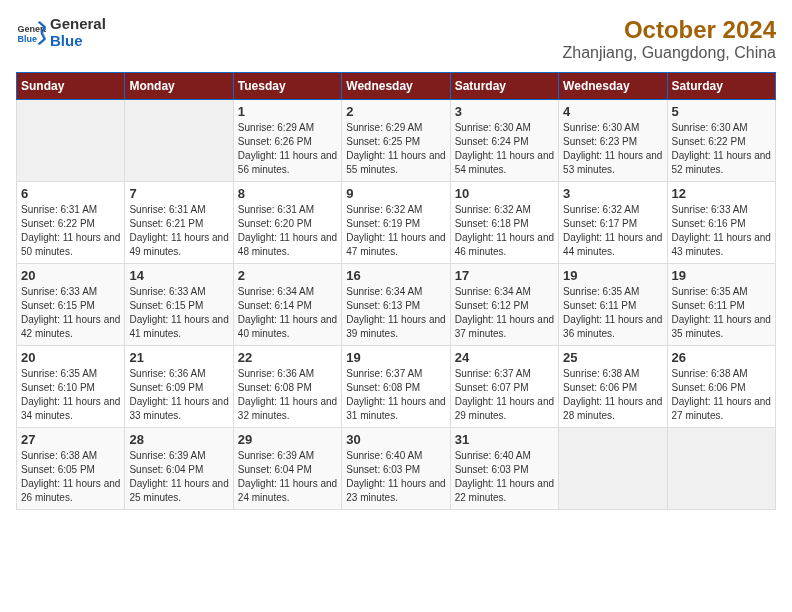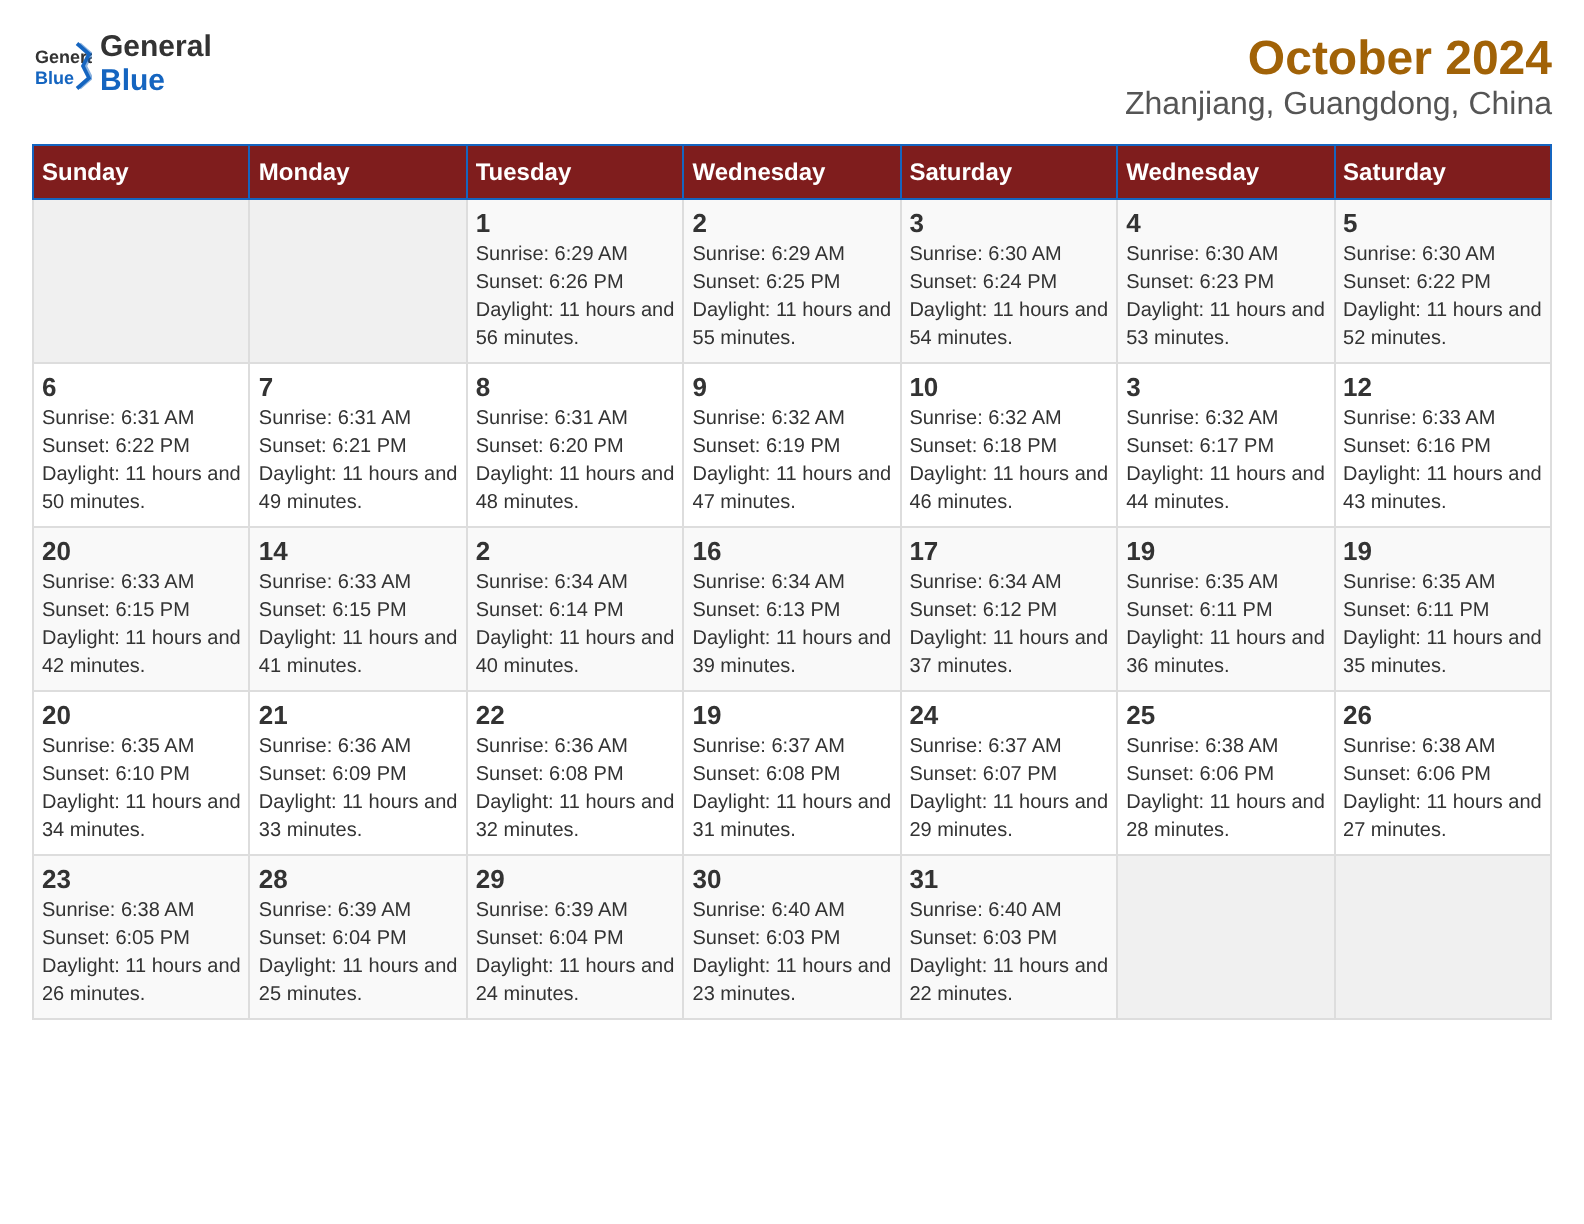--- a/index.html
+++ b/index.html
@@ -236,21 +236,21 @@
           <span class="day-number">25</span>
           <div class="day-info">Sunrise: 6:38 AM<br>Sunset: 6:06 PM<br>Daylight: 11 hours and 28 minutes.</div>
         </td>
         <td>
           <span class="day-number">26</span>
           <div class="day-info">Sunrise: 6:38 AM<br>Sunset: 6:06 PM<br>Daylight: 11 hours and 27 minutes.</div>
         </td>
       </tr>
       <tr>
         <td>
-          <span class="day-number">23</span>
+          <span class="day-number">27</span>
           <div class="day-info">Sunrise: 6:38 AM<br>Sunset: 6:05 PM<br>Daylight: 11 hours and 26 minutes.</div>
         </td>
         <td>
           <span class="day-number">28</span>
           <div class="day-info">Sunrise: 6:39 AM<br>Sunset: 6:04 PM<br>Daylight: 11 hours and 25 minutes.</div>
         </td>
         <td>
           <span class="day-number">29</span>
           <div class="day-info">Sunrise: 6:39 AM<br>Sunset: 6:04 PM<br>Daylight: 11 hours and 24 minutes.</div>
         </td>

